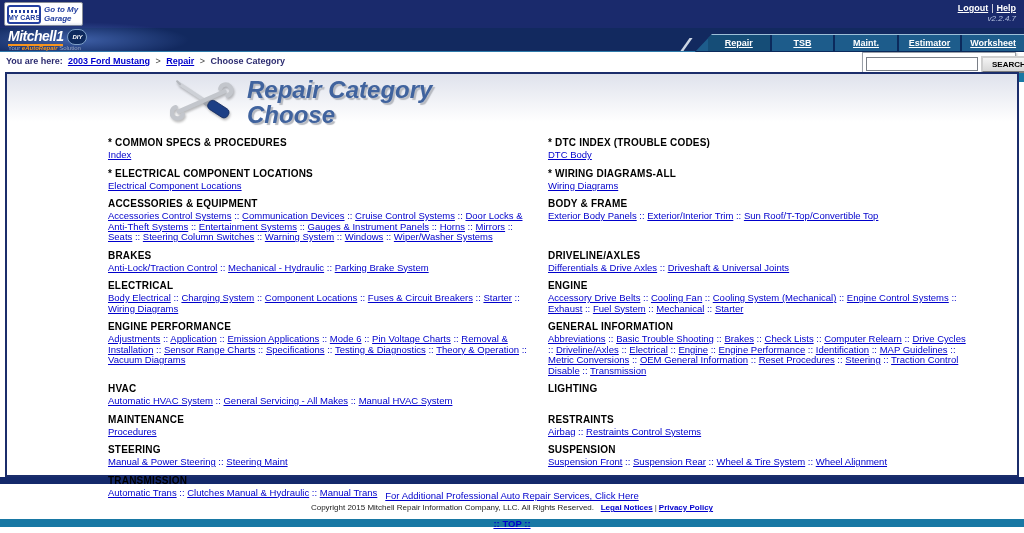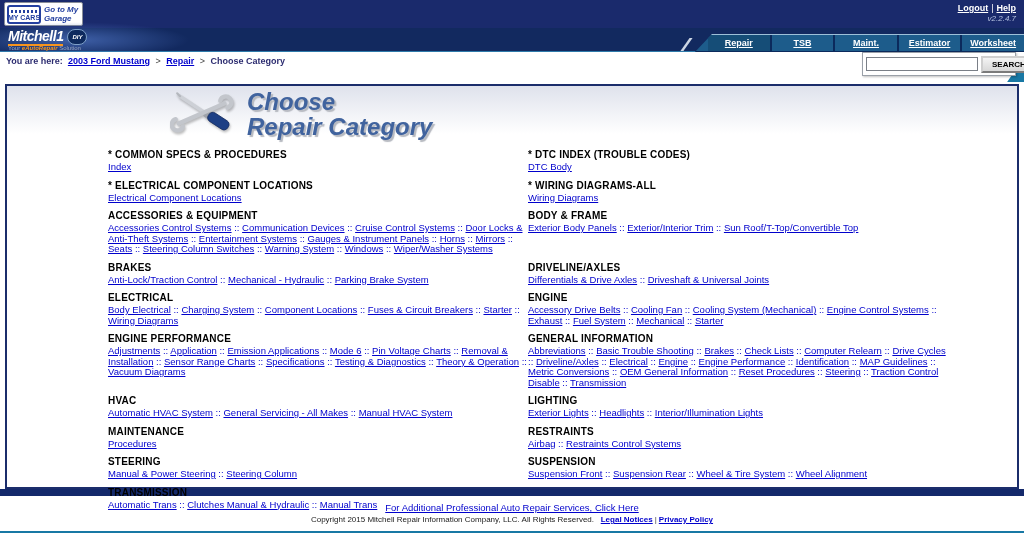--- a/index.html
+++ b/index.html
@@ -50,21 +50,21 @@
     background:#1d5c8b; border-top:1px solid #9dc0d8; border-bottom:2px solid #0b2a5c;
     clip-path:polygon(18px 0, 100% 0, 100% 100%, 0 100%);
     display:flex; padding-left:14px; }
   .tab { flex:1; display:flex; align-items:center; justify-content:center;
     font-size:9px; font-weight:bold; color:#fff; cursor:pointer; }
   .tab + .tab { border-left:2px solid #0b2a5c; }
   .tab span { text-decoration:underline; }
   .tab.active { background:#154d77; }
 
   
-  .crumbrow { position:relative; height:32px; background:#fff; }
+  .crumbrow { position:relative; height:20px; background:#fff; }
   .teal-wedge { position:absolute; right:0; top:0; width:26px; height:30px;
     background:#1878a4; clip-path:polygon(35% 100%, 100% 18%, 100% 100%); }
   .breadcrumb { position:absolute; left:6px; top:4px; font-size:9px; font-weight:bold;
     color:#2c2c70; }
   .breadcrumb a { color:#0000cc; text-decoration:underline; cursor:pointer; }
   .crumb-sep { color:#444; margin:0 3px; font-weight:normal; }
   .searchbox { position:absolute; right:8px; top:0px; width:154px; height:24px;
     background:#fff; border:1px solid #9aa0a8; box-shadow:1px 1px 2px rgba(0,0,0,.25);
     display:flex; align-items:center; padding:0 3px; }
   .search-input { width:112px; height:14px; border:1px solid #7a7f87; font-size:9px;
@@ -78,21 +78,21 @@
     background:#fff; }
   .title-band { position:relative; height:48px;
     background:linear-gradient(#dfe2ec, #ffffff); }
   .tools-icon { position:absolute; left:163px; top:4px;
     filter:drop-shadow(1px 2px 1px rgba(0,0,0,.25)); }
   .page-title { position:absolute; left:240px; top:3px; font-size:24px; line-height:25px;
     font-weight:bold; font-style:italic; color:#40639e; letter-spacing:0;
     text-shadow:2px 2px 1px #b6b9c0; }
 
   
-  .category-grid { display:grid; grid-template-columns:420px 420px; 
+  .category-grid { display:grid; grid-template-columns:420px 420px; column-gap:20px;
     margin:16px 0 0 101px; }
   .section { margin-bottom:8px; }
   .sec-heading { font-size:10px; line-height:10px; font-weight:bold; color:#000;
     margin-bottom:2px; letter-spacing:0.2px; }
   .sec-links { font-size:9.5px; line-height:10.5px; color:#0000cc; }
   .cat-link { color:#0000cc; text-decoration:underline; cursor:pointer; }
   .sep { color:#0000cc; }
 
   
   .navy-strip { height:7px; background:#14296b; }
@@ -178,22 +178,22 @@
       <path d="M14 6 L52 31" stroke="#cdd0d6" stroke-width="5" stroke-linecap="round"></path>
       <path d="M14 6 L10 2" stroke="#b4b7bd" stroke-width="3" stroke-linecap="round"></path>
       <rect x="48" y="26" width="10" height="11" rx="2" fill="#9ea2a9" transform="rotate(33 53 31)"></rect>
       <rect x="54" y="25" width="32" height="14" rx="6" fill="#1d3f85" stroke="#12275a" stroke-width="1" transform="rotate(33 54 32)"></rect>
 
       <path d="M12 44 L76 16" stroke="#c3c6cc" stroke-width="6" stroke-linecap="round"></path>
       <path d="M8 38 a8 8 0 1 0 10 10" fill="none" stroke="#c3c6cc" stroke-width="6" stroke-linecap="round"></path>
       <path d="M80 22 a8 8 0 1 0 -10 -10" fill="none" stroke="#c3c6cc" stroke-width="6" stroke-linecap="round"></path>
     </svg>
     <div class="page-title">
+      <div>Repair Category</div>
       <div>Choose</div>
-      <div>Repair Category</div>
     </div>
   </div>
   <div class="category-grid">
       <div class="section" style="grid-area: 1 / 1;">
         <div class="sec-heading">* COMMON SPECS &amp; PROCEDURES</div>
         <div class="sec-links"><a class="cat-link">Index</a></div>
       </div>
       <div class="section" style="grid-area: 2 / 1;">
         <div class="sec-heading">* ELECTRICAL COMPONENT LOCATIONS</div>
         <div class="sec-links"><a class="cat-link">Electrical Component Locations</a></div>
@@ -217,21 +217,21 @@
       <div class="section" style="grid-area: 7 / 1;">
         <div class="sec-heading">HVAC</div>
         <div class="sec-links"><a class="cat-link">Automatic HVAC System</a><span class="sep"> :: </span><a class="cat-link">General Servicing - All Makes</a><span class="sep"> :: </span><a class="cat-link">Manual HVAC System</a></div>
       </div>
       <div class="section" style="grid-area: 8 / 1;">
         <div class="sec-heading">MAINTENANCE</div>
         <div class="sec-links"><a class="cat-link">Procedures</a></div>
       </div>
       <div class="section" style="grid-area: 9 / 1;">
         <div class="sec-heading">STEERING</div>
-        <div class="sec-links"><a class="cat-link">Manual &amp; Power Steering</a><span class="sep"> :: </span><a class="cat-link">Steering Column</a></div>
+        <div class="sec-links"><a class="cat-link">Manual &amp; Power Steering</a><span class="sep"> :: </span><a class="cat-link">Steering Maint</a></div>
       </div>
       <div class="section" style="grid-area: 10 / 1;">
         <div class="sec-heading">TRANSMISSION</div>
         <div class="sec-links"><a class="cat-link">Automatic Trans</a><span class="sep"> :: </span><a class="cat-link">Clutches Manual &amp; Hydraulic</a><span class="sep"> :: </span><a class="cat-link">Manual Trans</a></div>
       </div>
       <div class="section" style="grid-area: 1 / 2;">
         <div class="sec-heading">* DTC INDEX (TROUBLE CODES)</div>
         <div class="sec-links"><a class="cat-link">DTC Body</a></div>
       </div>
       <div class="section" style="grid-area: 2 / 2;">
@@ -249,21 +249,20 @@
       <div class="section" style="grid-area: 5 / 2;">
         <div class="sec-heading">ENGINE</div>
         <div class="sec-links"><a class="cat-link">Accessory Drive Belts</a><span class="sep"> :: </span><a class="cat-link">Cooling Fan</a><span class="sep"> :: </span><a class="cat-link">Cooling System (Mechanical)</a><span class="sep"> :: </span><a class="cat-link">Engine Control Systems</a><span class="sep"> :: </span><a class="cat-link">Exhaust</a><span class="sep"> :: </span><a class="cat-link">Fuel System</a><span class="sep"> :: </span><a class="cat-link">Mechanical</a><span class="sep"> :: </span><a class="cat-link">Starter</a></div>
       </div>
       <div class="section" style="grid-area: 6 / 2;">
         <div class="sec-heading">GENERAL INFORMATION</div>
         <div class="sec-links"><a class="cat-link">Abbreviations</a><span class="sep"> :: </span><a class="cat-link">Basic Trouble Shooting</a><span class="sep"> :: </span><a class="cat-link">Brakes</a><span class="sep"> :: </span><a class="cat-link">Check Lists</a><span class="sep"> :: </span><a class="cat-link">Computer Relearn</a><span class="sep"> :: </span><a class="cat-link">Drive Cycles</a><span class="sep"> :: </span><a class="cat-link">Driveline/Axles</a><span class="sep"> :: </span><a class="cat-link">Electrical</a><span class="sep"> :: </span><a class="cat-link">Engine</a><span class="sep"> :: </span><a class="cat-link">Engine Performance</a><span class="sep"> :: </span><a class="cat-link">Identification</a><span class="sep"> :: </span><a class="cat-link">MAP Guidelines</a><span class="sep"> :: </span><a class="cat-link">Metric Conversions</a><span class="sep"> :: </span><a class="cat-link">OEM General Information</a><span class="sep"> :: </span><a class="cat-link">Reset Procedures</a><span class="sep"> :: </span><a class="cat-link">Steering</a><span class="sep"> :: </span><a class="cat-link">Traction Control Disable</a><span class="sep"> :: </span><a class="cat-link">Transmission</a></div>
       </div>
       <div class="section" style="grid-area: 7 / 2;">
         <div class="sec-heading">LIGHTING</div>
-        <div class="sec-links"><a class="cat-link">Exterior Lights</a><span class="sep"> :: </span><a class="cat-link">Headlights</a><span class="sep"> :: </span><a class="cat-link">Interior/Illumination Lights</a></div>
       </div>
       <div class="section" style="grid-area: 8 / 2;">
         <div class="sec-heading">RESTRAINTS</div>
         <div class="sec-links"><a class="cat-link">Airbag</a><span class="sep"> :: </span><a class="cat-link">Restraints Control Systems</a></div>
       </div>
       <div class="section" style="grid-area: 9 / 2;">
         <div class="sec-heading">SUSPENSION</div>
         <div class="sec-links"><a class="cat-link">Suspension Front</a><span class="sep"> :: </span><a class="cat-link">Suspension Rear</a><span class="sep"> :: </span><a class="cat-link">Wheel &amp; Tire System</a><span class="sep"> :: </span><a class="cat-link">Wheel Alignment</a></div>
       </div>
     </div>

